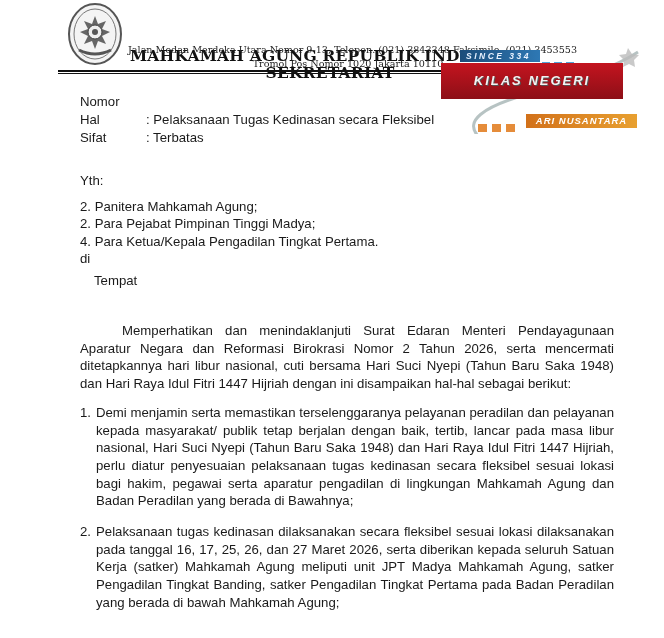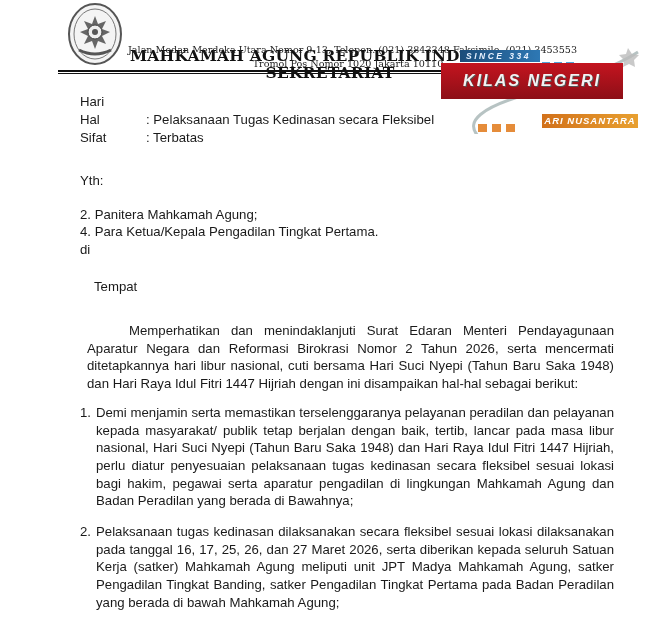--- a/index.html
+++ b/index.html
@@ -12,37 +12,37 @@
   .kop-address { position:absolute; left:128px; top:43px; width:440px; text-align:center; font-family:"DejaVu Serif", serif; font-size:9.6px; line-height:14px; color:#222; }
   .kop-address div { white-space:nowrap; }
   .kop-line { position:absolute; left:58px; top:70px; width:385px; height:0; border-top:2px solid #111; }
   .kop-line2 { position:absolute; left:58px; top:73px; width:385px; height:0; border-top:1px solid #111; }
 
   
   .badge { position:absolute; left:438px; top:44px; width:226px; height:90px; }
   .since { position:absolute; left:22px; top:6px; width:80px; height:12px; background:linear-gradient(90deg,#1b4d7a,#2e78b4); color:#e8f2ff; font-size:8.5px; font-weight:bold; font-style:italic; letter-spacing:2.5px; line-height:12px; text-indent:6px; white-space:nowrap; overflow:hidden; }
   .dots { position:absolute; left:104px; top:10px; }
   .dots span { display:inline-block; width:8px; height:6px; background:#4fa3d8; margin-right:4px; }
-  .kilas { position:absolute; left:3px; top:19px; width:182px; height:36px; background:linear-gradient(180deg,#c4141f,#8d0f17); color:#f2f2f2; font-size:16px; font-weight:bold; font-style:italic; letter-spacing:2px; line-height:36px; text-align:center; text-shadow:1px 1px 0 #555; white-space:nowrap; }
-  .nusa { position:absolute; left:104px; top:70px; width:96px; height:14px; background:linear-gradient(90deg,#d2711a,#e8a030); color:#fff; font-size:9.5px; font-weight:bold; font-style:italic; letter-spacing:1px; line-height:14px; text-align:center; white-space:nowrap; }
+  .kilas { position:absolute; left:3px; top:19px; width:182px; height:36px; background:linear-gradient(180deg,#c4141f,#8d0f17); color:#f2f2f2; font-size:13px; font-weight:bold; font-style:italic; letter-spacing:2px; line-height:36px; text-align:center; text-shadow:1px 1px 0 #555; white-space:nowrap; }
+  .nusa { position:absolute; left:88px; top:70px; width:111px; height:14px; background:linear-gradient(90deg,#d2711a,#e8a030); color:#fff; font-size:9.5px; font-weight:bold; font-style:italic; letter-spacing:1px; line-height:14px; text-align:center; white-space:nowrap; }
   .orange-blocks { position:absolute; left:40px; top:74px; }
   .orange-blocks span { display:inline-block; width:9px; height:8px; background:#e07818; margin-right:5px; opacity:0.85; }
   .swoosh { position:absolute; left:0; top:0; }
 
   
   .meta { position:absolute; left:80px; top:93px; font-size:13.2px; line-height:18px; }
   .meta-row { display:flex; white-space:nowrap; }
   .meta-label { width:66px; }
   .recipients { position:absolute; left:80px; top:172px; font-size:13.2px; line-height:17.5px; }
-  .recipients .yth { margin-bottom:16px; }
-  .recipients .tempat { padding-left:14px; margin-top:20px; }
+  .recipients .yth { margin-bottom:8px; }
+  .recipients .tempat { padding-left:14px; margin-top:4px; }
   .recipients div { white-space:nowrap; }
 
   .body-text { position:absolute; left:80px; top:322px; width:534px; font-family:"Liberation Sans", sans-serif; font-size:13.2px; line-height:17.7px; text-align:justify; }
-  .intro { text-indent:42px; margin:0 0 11px 7px; }
+  .intro { text-indent:42px; margin:0 0 11px 0; }
   .points { margin:0; padding:0; list-style:none; }
   .points li { position:relative; padding-left:16px; margin-bottom:13px; text-align:justify; }
   .points li .num { position:absolute; left:0; top:0; }
 </style>
 </head>
 <body>
 
 <div class="page">
 
   <div class="logo">
@@ -76,35 +76,36 @@
     </svg>
     <div class="since">SINCE 334</div>
     <div class="dots"><span></span><span></span><span></span></div>
     <div class="kilas">KILAS NEGERI</div>
     <div class="orange-blocks"><span></span><span></span><span></span></div>
     <div class="nusa">ARI NUSANTARA</div>
   </div>
 
   <div class="meta">
     <div class="meta-row">
-      <span class="meta-label">Hari</span>
+      <span class="meta-label">Nomor</span>
     </div>
     <div class="meta-row">
       <span class="meta-label">Hal</span>
       <span>: Pelaksanaan Tugas Kedinasan secara Fleksibel</span>
     </div>
     <div class="meta-row">
       <span class="meta-label">Sifat</span>
       <span>: Terbatas</span>
     </div>
   </div>
 
   <div class="recipients">
     <div class="yth">Yth:</div>
     <div>2. Panitera Mahkamah Agung;</div>
+    <div>2. Para Pejabat Pimpinan Tinggi Madya;</div>
     <div>4. Para Ketua/Kepala Pengadilan Tingkat Pertama.</div>
     <div>di</div>
     <div class="tempat">Tempat</div>
   </div>
 
   <div class="body-text">
     <p class="intro">Memperhatikan dan menindaklanjuti Surat Edaran Menteri Pendayagunaan Aparatur Negara dan Reformasi Birokrasi Nomor 2 Tahun 2026, serta mencermati ditetapkannya hari libur nasional, cuti bersama Hari Suci Nyepi (Tahun Baru Saka 1948) dan Hari Raya Idul Fitri 1447 Hijriah dengan ini disampaikan hal-hal sebagai berikut:</p>
     <ol class="points">
       <li>
         <span class="num">1.</span>

